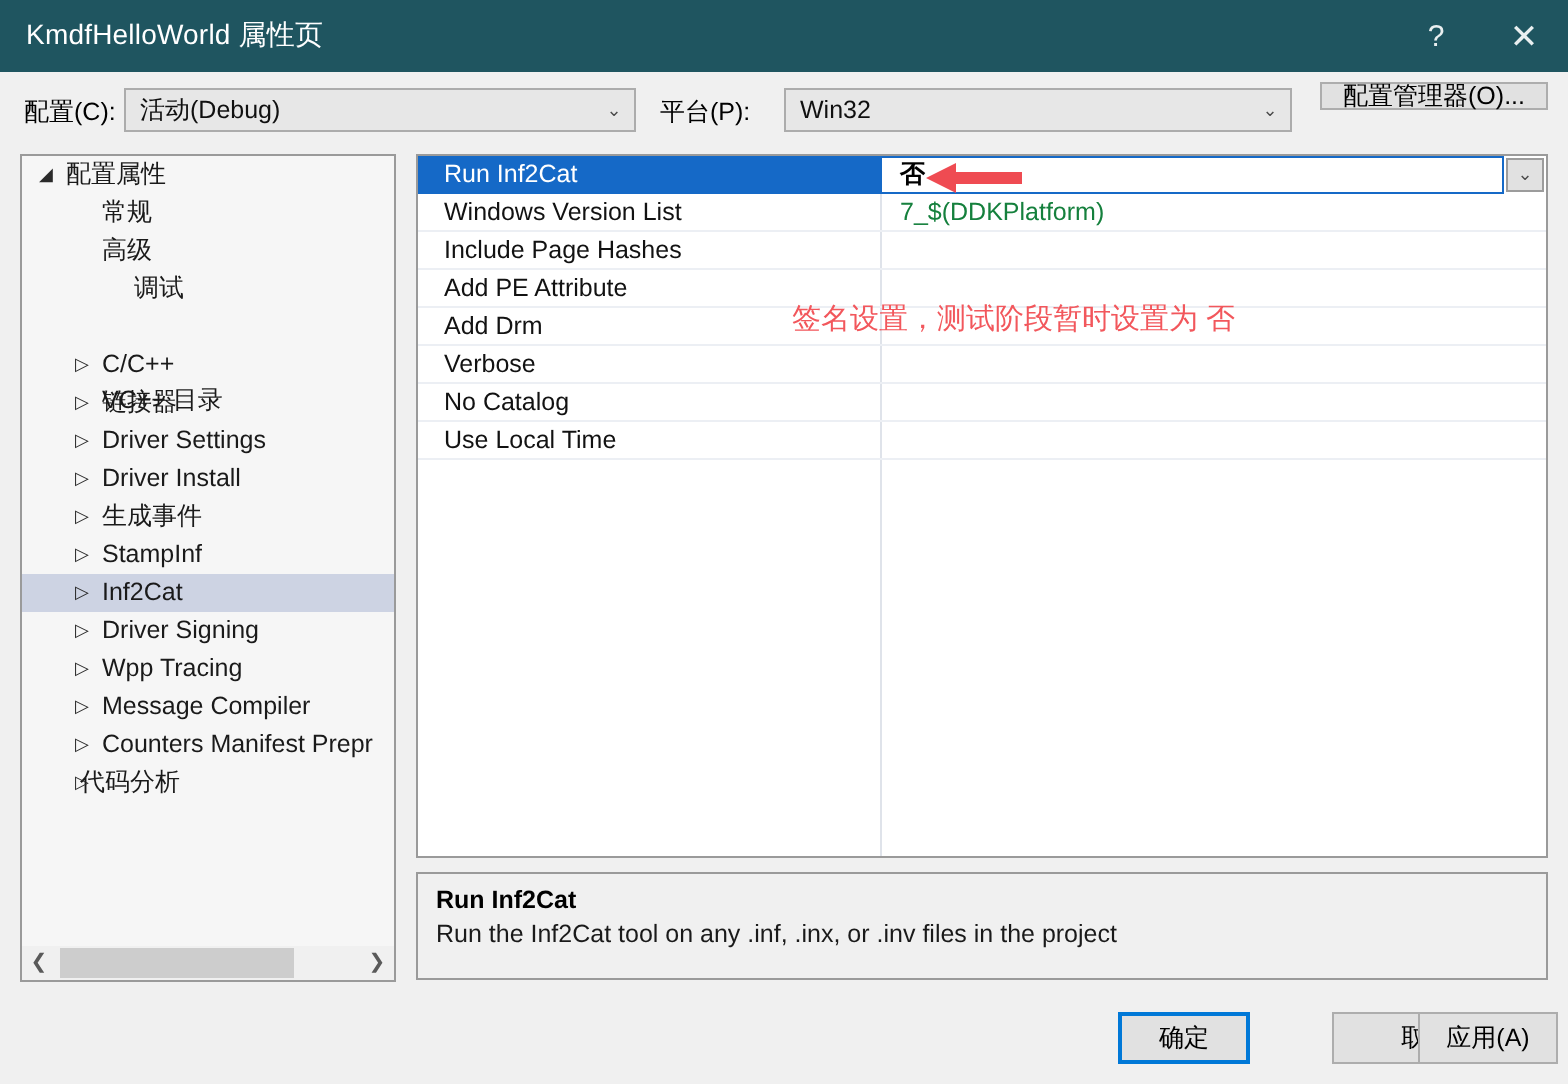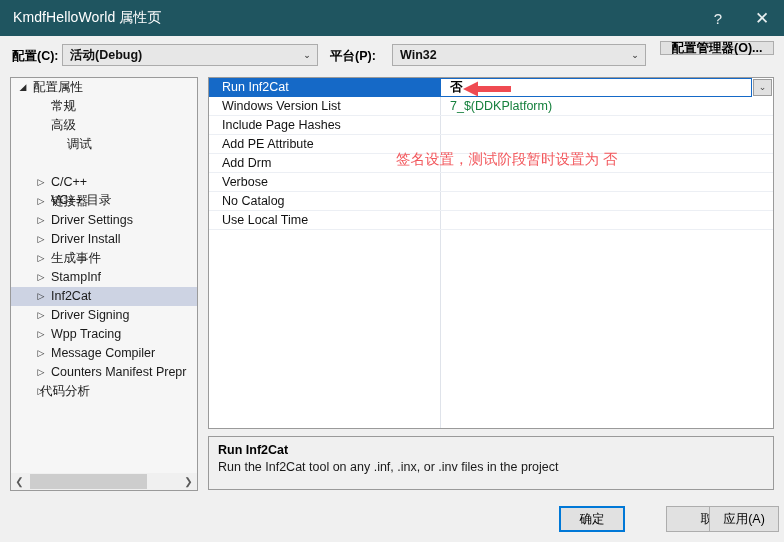--- a/index.html
+++ b/index.html
@@ -54,21 +54,21 @@
     font-size: 15px;
     line-height: 1;
     cursor: default;
   }
   .title-btn.close { font-size: 17px; }
 
   
   .cfgrow {
     position: absolute;
     left: 0; top: 36px;
-    width: 784px; height: 38px; font-weight: bold;
+    width: 784px; height: 38px;
   }
   .lbl {
     position: absolute;
     font-size: 12.5px;
     color: #000;
     top: 12px;
     white-space: nowrap;
   }
   .lbl-cfg { left: 12px; }
   .lbl-plat { left: 330px; }

